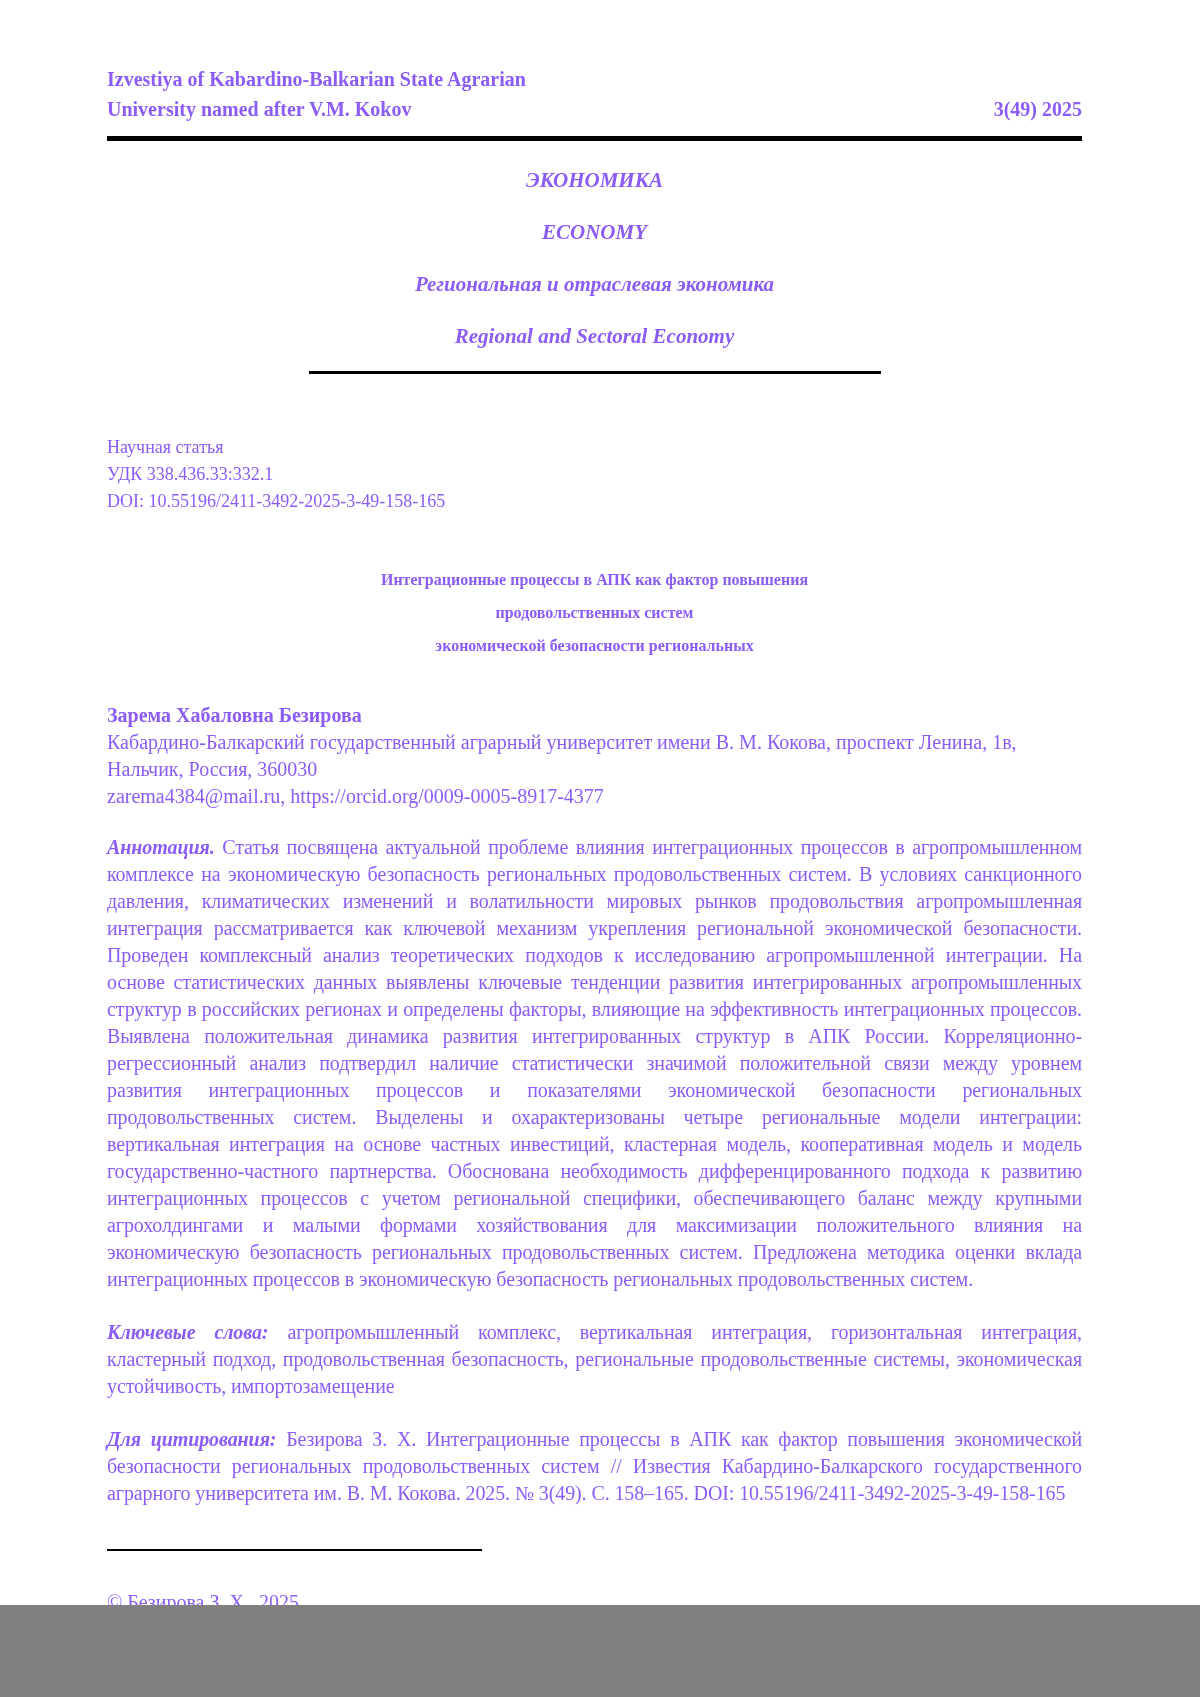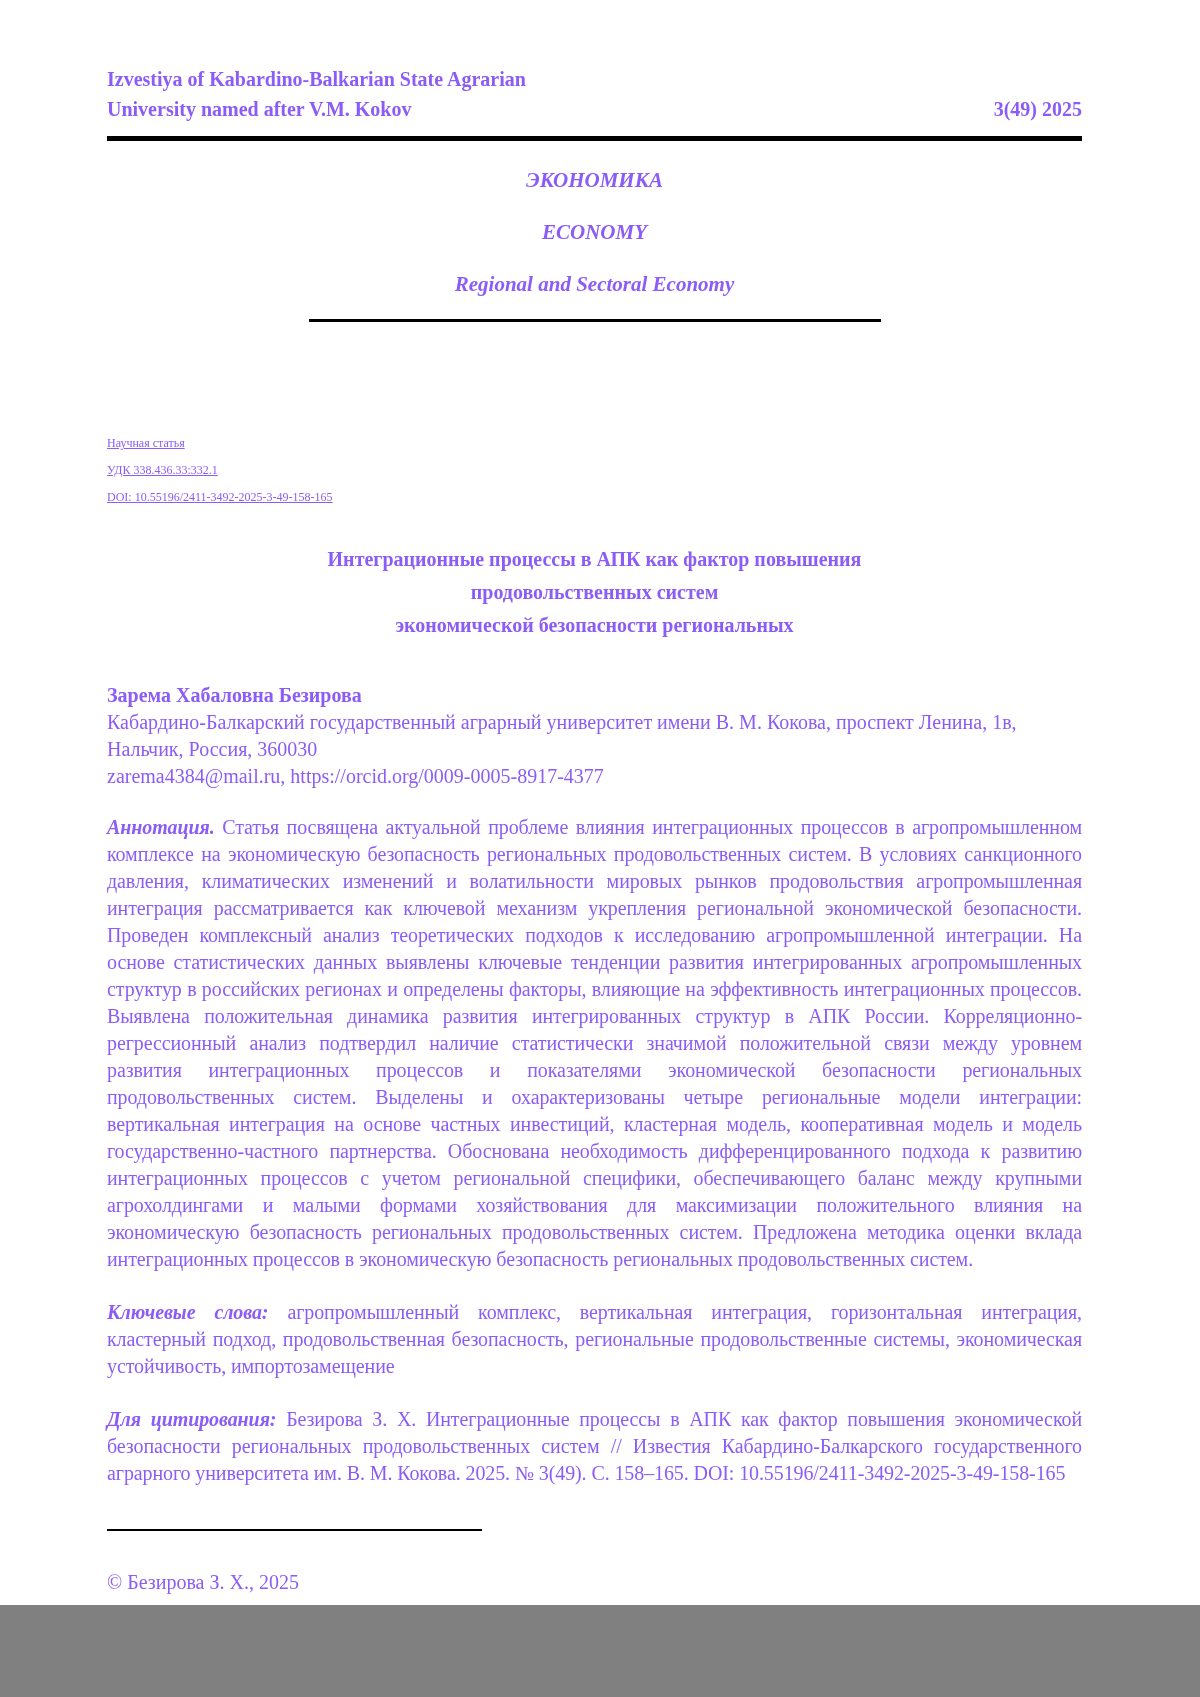--- a/index.html
+++ b/index.html
@@ -19,24 +19,24 @@
   .jheader { font-weight: bold; font-size: 20px; line-height: 30px; }
   .jheader-row2 { display: flex; justify-content: space-between; }
   .top-rule { margin-top: 12px; height: 5px; background: #000000; }
 
   
   .section-headings { text-align: center; font-weight: bold; font-style: italic; }
   .section-heading { font-size: 21px; line-height: 26px; margin-top: 26px; }
   .section-divider { margin: 22px auto 0 auto; width: 572px; height: 3px; background: #000000; }
 
   
-  .meta { margin-top: 108px; font-size: 12px; line-height: 27px; text-decoration: underline; }
+  .meta { margin-top: 60px; font-size: 18px; line-height: 27px; }
 
   
-  .title { margin-top: 32px; text-align: center; font-weight: bold; font-size: 20px; line-height: 33px; }
+  .title { margin-top: 48px; text-align: center; font-weight: bold; font-size: 16px; line-height: 33px; }
 
   
   .author-block { margin-top: 40px; font-size: 20px; line-height: 27px; }
   .author-name { font-weight: bold; }
 
   
   .para {
     margin: 0; margin-top: 26px;
     font-size: 20px; line-height: 27px;
     text-align: justify;
@@ -62,20 +62,21 @@
       <span>University named after V.M. Kokov</span>
       <span>3(49) 2025</span>
     </div>
   </div>
 
   <div class="top-rule"></div>
 
   <div class="section-headings">
     <div class="section-heading">ЭКОНОМИКА</div>
     <div class="section-heading">ECONOMY</div>
+    <div class="section-heading">Региональная и отраслевая экономика</div>
     <div class="section-heading">Regional and Sectoral Economy</div>
     <div class="section-divider"></div>
   </div>
 
   <div class="meta">
     <div>Научная статья</div>
     <div>УДК 338.436.33:332.1</div>
     <div>DOI: 10.55196/2411-3492-2025-3-49-158-165</div>
   </div>
 

